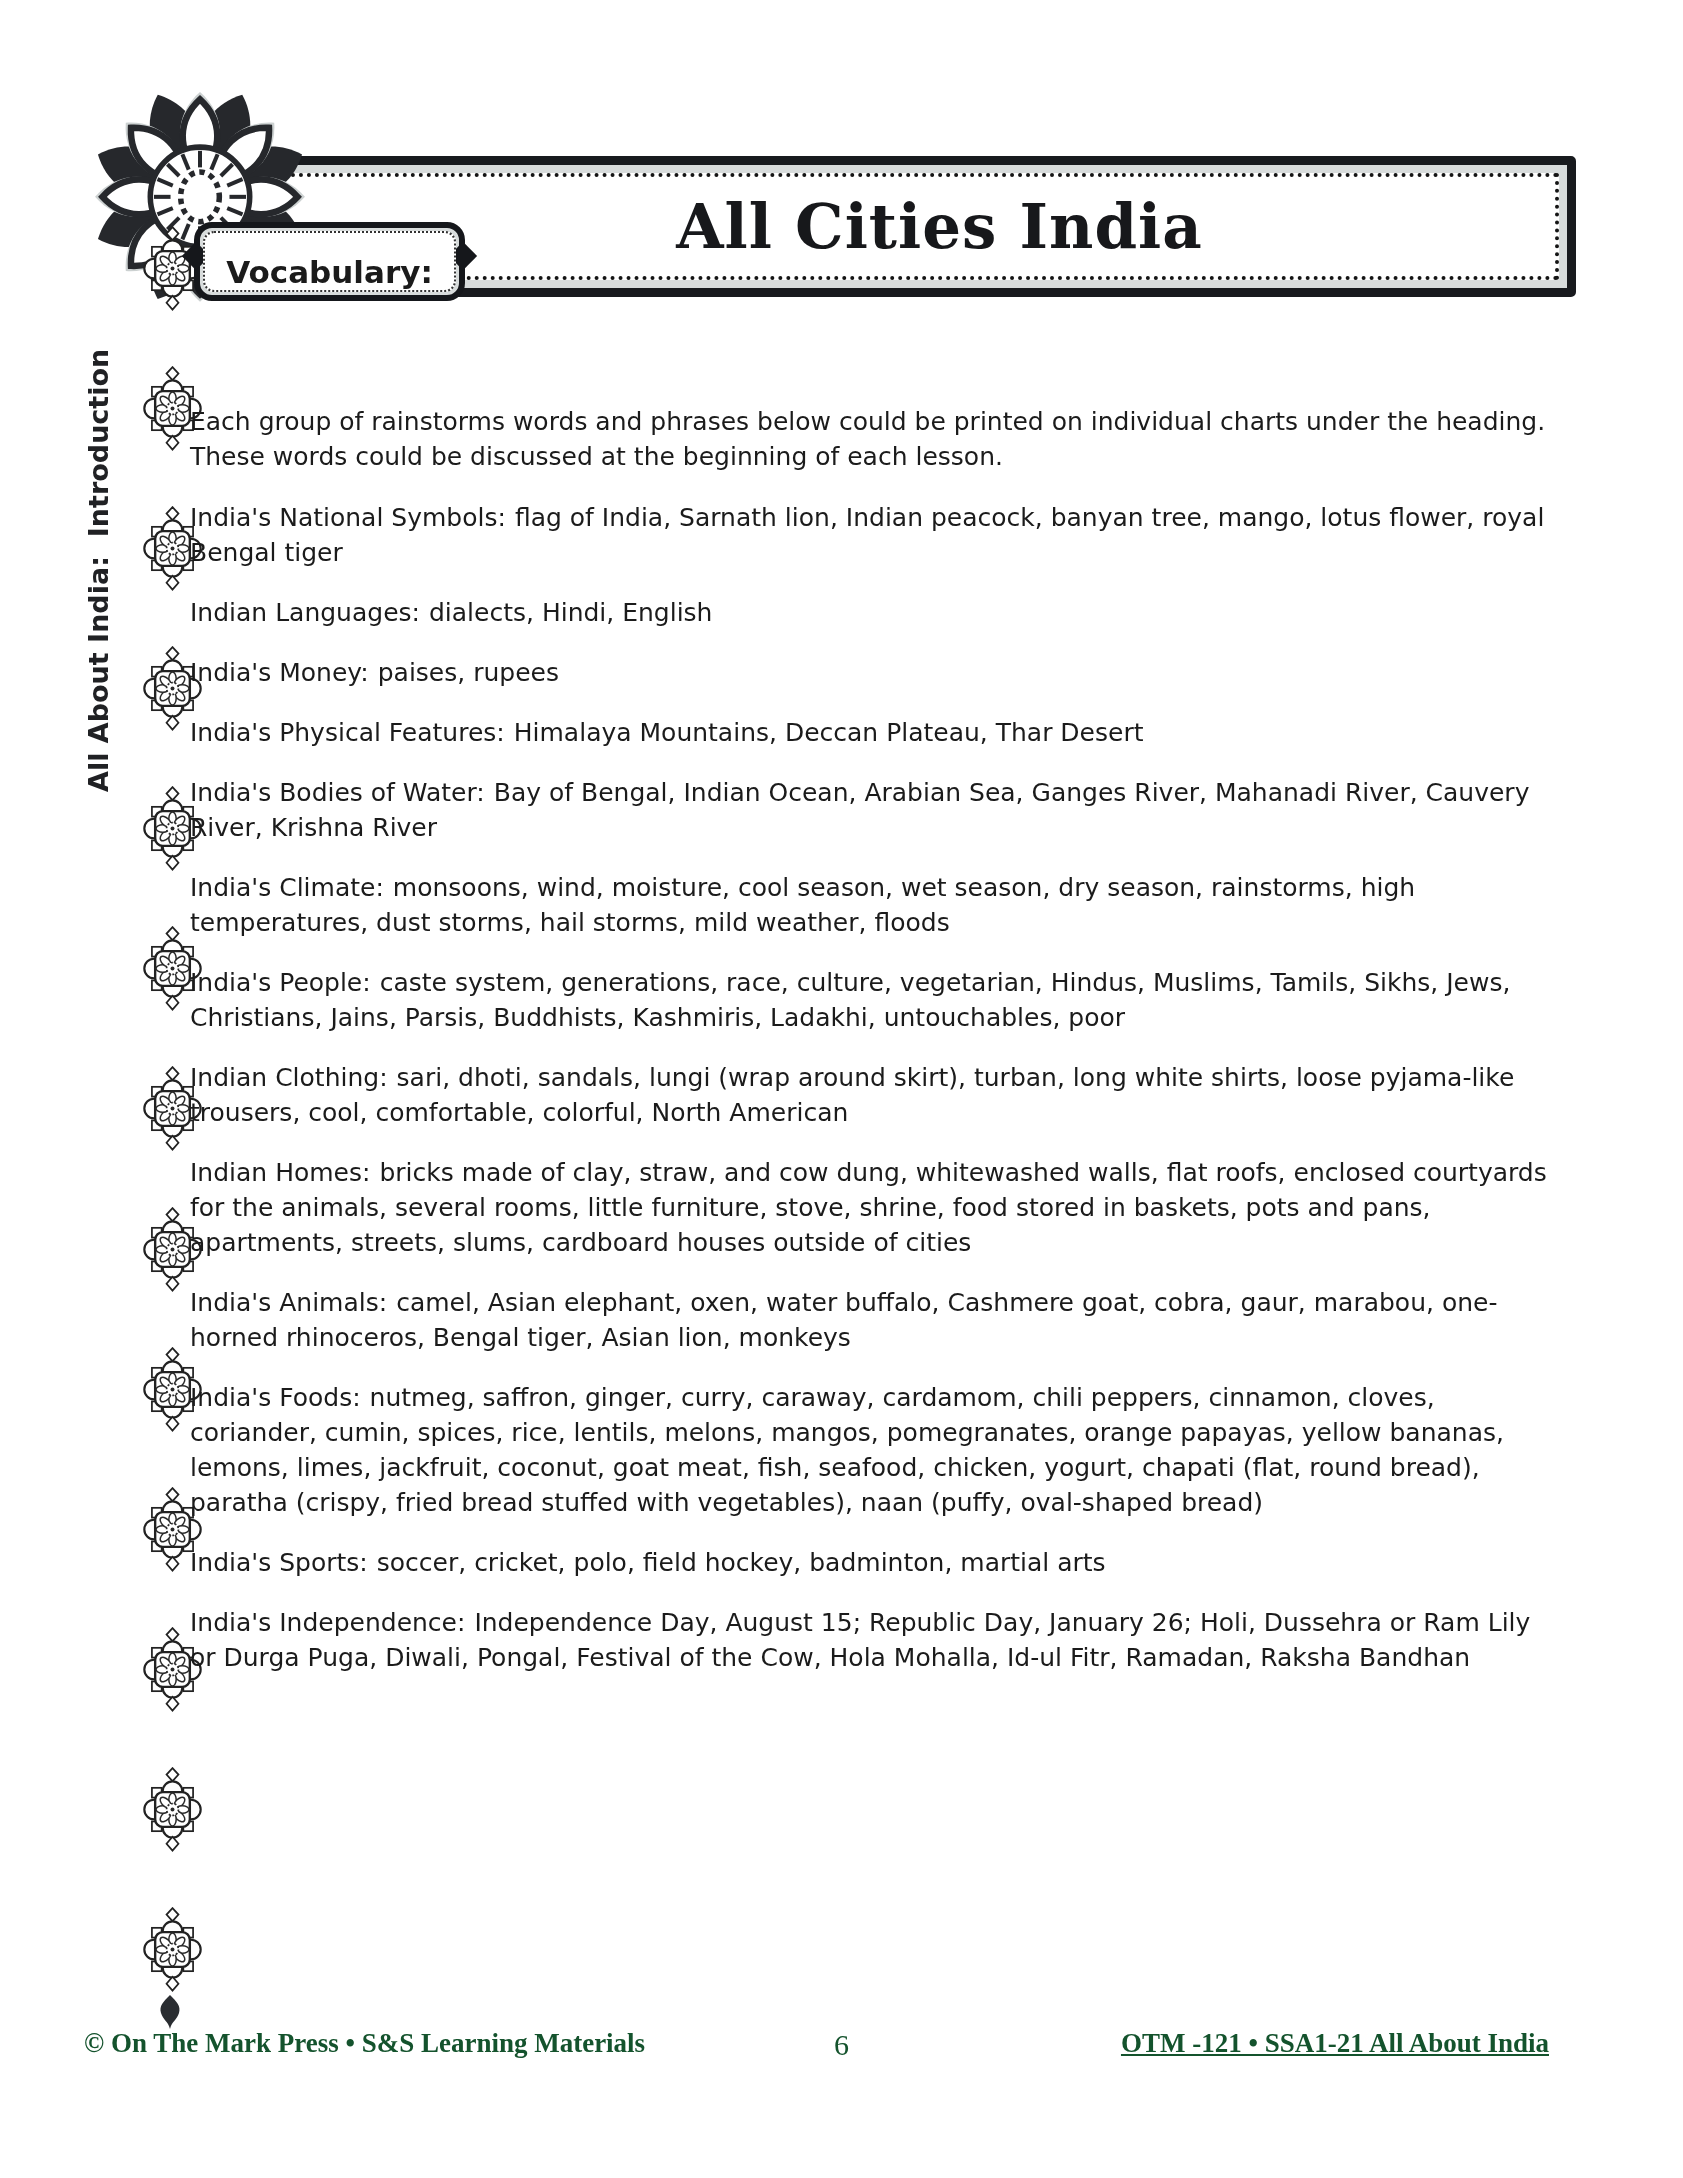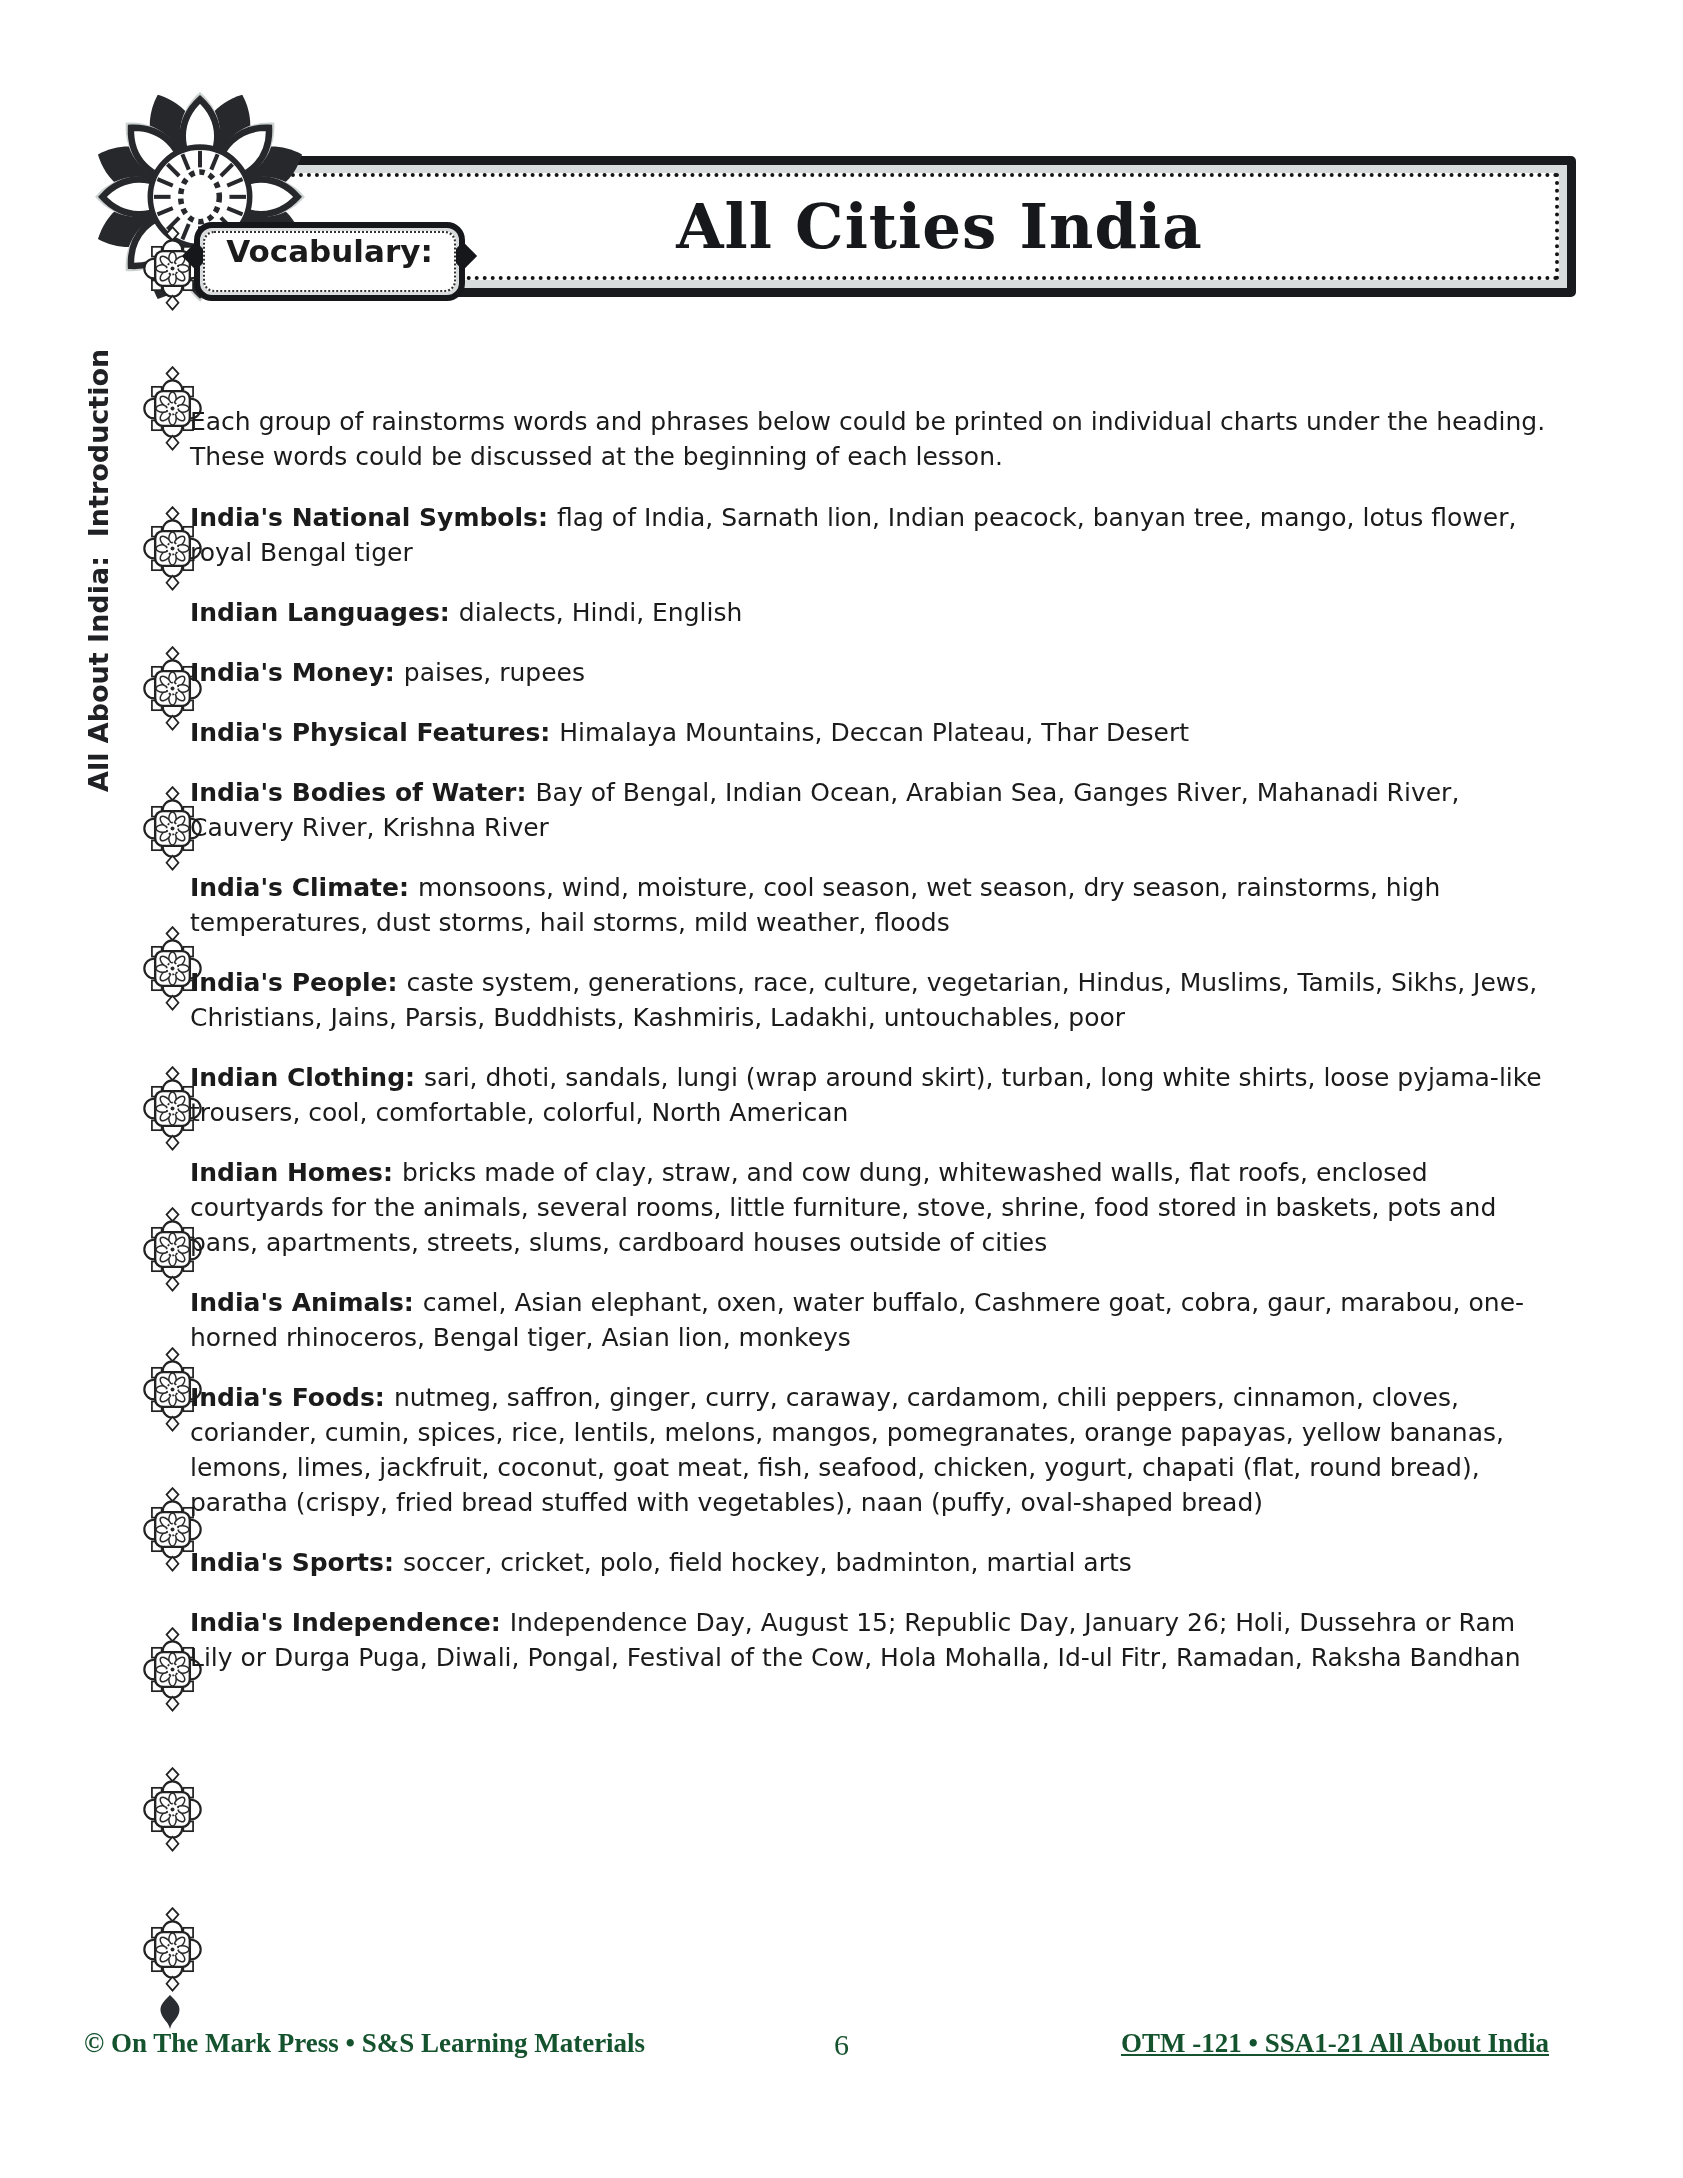--- a/index.html
+++ b/index.html
@@ -27,28 +27,28 @@
           display:flex;flex-direction:column;justify-content:space-between;align-items:center;}
   .medallion{width:65px;height:85px;}
   .leaf{position:absolute;left:155px;top:1994px;}
 
   
   .vocab-badge{position:absolute;left:194px;top:222px;width:259px;height:67px;
           background:#d8dcdc;border:6px solid #15171b;border-radius:18px;}
   .tip{position:absolute;width:20px;height:20px;background:#15171b;transform:rotate(45deg);top:18px;}
   .tip-l{left:-14px;}  .tip-r{right:-14px;}
   .vocab-inner{position:absolute;inset:3px;background:#fff;border:2px dotted #333;border-radius:11px;
-          display:flex;align-items:flex-start;justify-content:center;
+          display:flex;align-items:flex-end;justify-content:center;
           font-size:31px;font-weight:bold;color:#1b1b1b;}
 
   
   .content{position:absolute;left:190px;top:404px;width:1362px;font-size:25px;line-height:35px;}
   .intro{margin:0 0 26px 0;white-space:pre-wrap;}
   .section{margin:0 0 25px 0;}
-  .label{font-weight:bold;margin-right:9px;}
+  .label{font-weight:normal;margin-right:9px;}
 
   
   .footer{position:absolute;left:84px;top:2028px;width:1465px;height:36px;
           font-family:"Liberation Serif",serif;font-weight:bold;font-size:27px;color:#14532d;}
   .f-left{position:absolute;left:0;}
   .f-center{position:absolute;left:750px;font-weight:normal;font-size:30px;}
   .f-right{position:absolute;right:0;text-decoration:underline;}
 </style>
 </head>
 <body>

